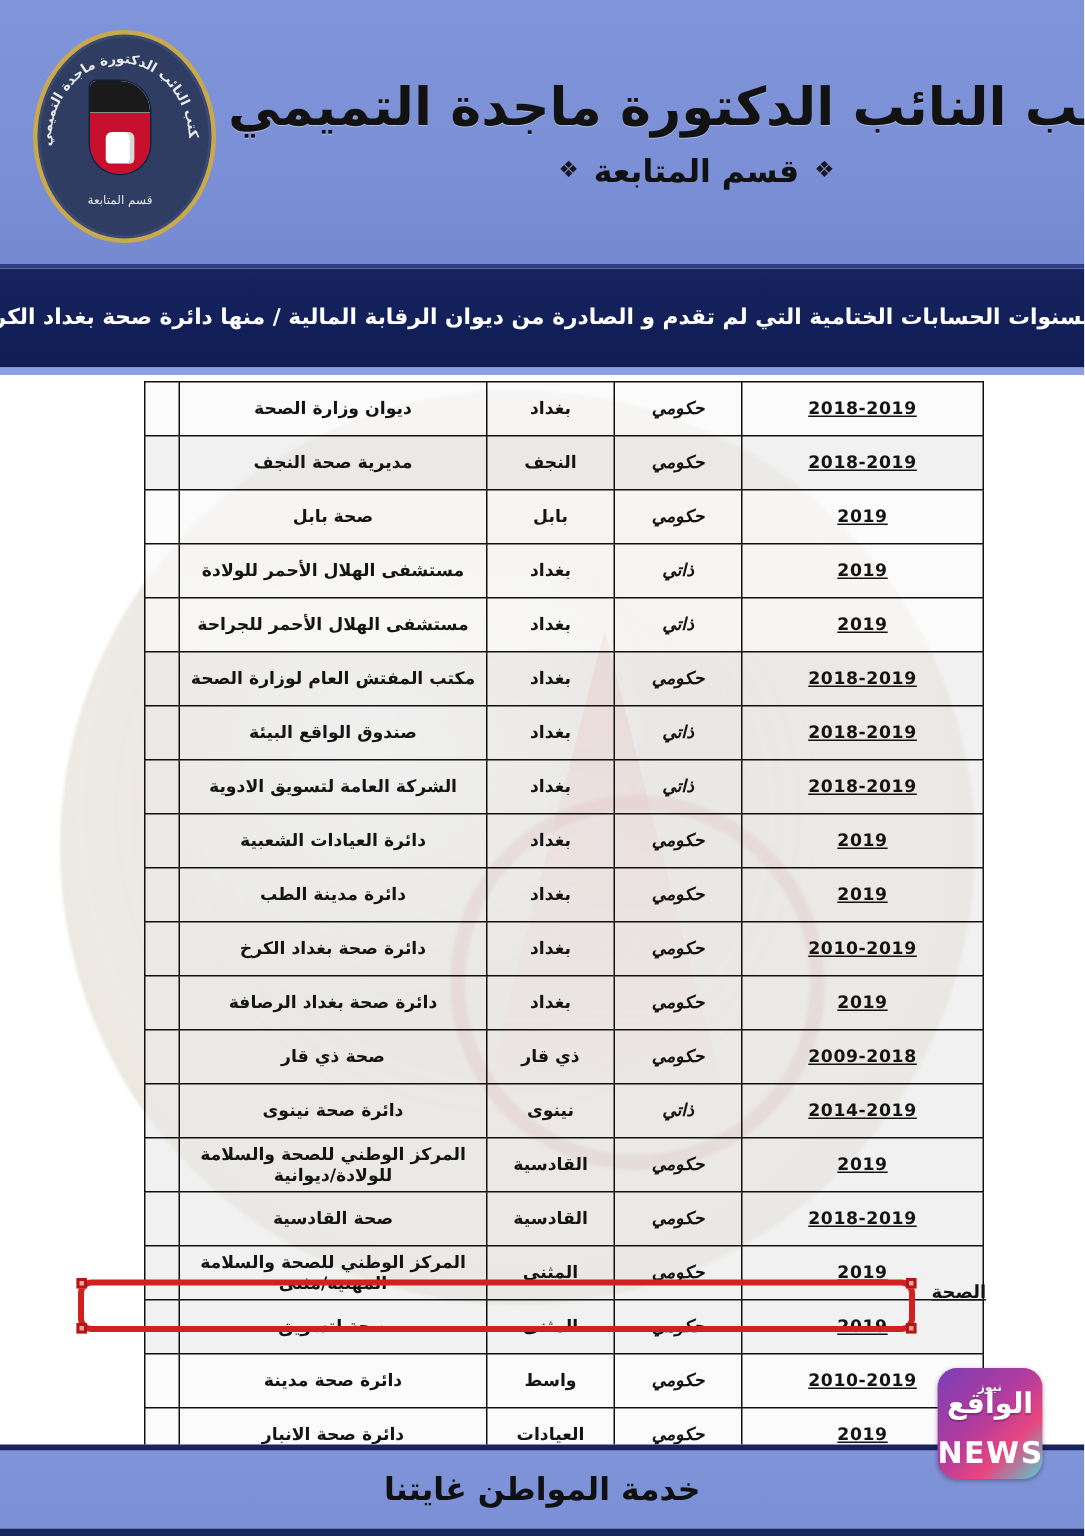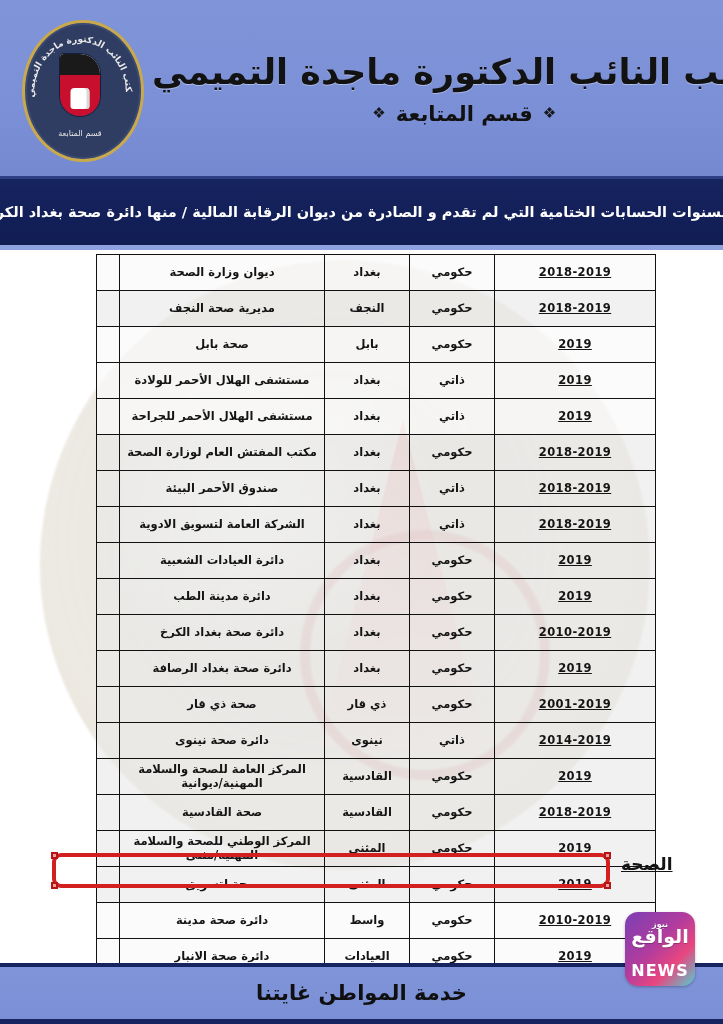--- a/index.html
+++ b/index.html
@@ -218,21 +218,21 @@
     vertical-align: middle;
     font-size: 11.5px;
     font-weight: bold;
     color: #141414;
     line-height: 1.15;
     background: rgba(233,233,233,.62);
   }
   table.report tr.light td { background: rgba(250,250,250,.72); }
   .c-name  { width: 196px; }
   .c-gov   { width: 76px; }
-  .c-type  { width: 76px; }
+  .c-type  { width: 76px; font-style: italic; }
   .c-years { width: 152px; }
   .c-pad   { width: 14px; }
 
   td.c-years {
     font-family: "DejaVu Sans", "Liberation Sans", sans-serif;
     letter-spacing: .4px;
     direction: ltr;
     font-size: 12px;
     text-decoration: underline;
   }
@@ -260,21 +260,21 @@
   .annot .hnd.bl { left: -5px;  bottom: -5px; }
   .annot .hnd.tr { right: -5px; top: -5px; }
   .annot .hnd.br { right: -5px; bottom: -5px; }
 
   
   .side-label {
     position: absolute;
     left: 621px;
     top: 604px;
     direction: rtl;
-    font-size: 17px;
+    font-size: 12px;
     font-weight: bold;
     color: #141414;
     text-decoration: underline;
   }
 
   
   .footer-band {
     position: relative;
     width: 723px;
     height: 61px;
@@ -319,23 +319,22 @@
     text-shadow: 0 1px 1px rgba(0,0,0,.25);
   }
   .news-logo .ar small {
     display: block;
     font-size: 8px;
     margin-bottom: -2px;
   }
   .news-logo .en {
     position: absolute;
     left: 0; right: 0; bottom: 6px;
-    text-align: center;
     color: #ffffff;
-    font-size: 16px;
+    font-size: 20px;
     font-weight: bold;
     letter-spacing: 1px;
   }
 </style>
 </head>
 <body>
 
 <div id="page">
 
   <div class="header-band">
@@ -420,21 +419,21 @@
               <td class="c-years">2018-2019</td>
               <td class="c-type">حكومي</td>
               <td class="c-gov">بغداد</td>
               <td class="c-name">مكتب المفتش العام لوزارة الصحة</td>
               <td class="c-pad">&nbsp;</td>
             </tr>
             <tr>
               <td class="c-years">2018-2019</td>
               <td class="c-type">ذاتي</td>
               <td class="c-gov">بغداد</td>
-              <td class="c-name">صندوق الأحمر البيئة</td>
+              <td class="c-name">صندوق الواقع البيئة</td>
               <td class="c-pad">&nbsp;</td>
             </tr>
             <tr>
               <td class="c-years">2018-2019</td>
               <td class="c-type">ذاتي</td>
               <td class="c-gov">بغداد</td>
               <td class="c-name">الشركة العامة لتسويق الادوية</td>
               <td class="c-pad">&nbsp;</td>
             </tr>
             <tr>
@@ -459,38 +458,38 @@
               <td class="c-pad">&nbsp;</td>
             </tr>
             <tr>
               <td class="c-years">2019</td>
               <td class="c-type">حكومي</td>
               <td class="c-gov">بغداد</td>
               <td class="c-name">دائرة صحة بغداد الرصافة</td>
               <td class="c-pad">&nbsp;</td>
             </tr>
             <tr>
-              <td class="c-years">2001-2019</td>
+              <td class="c-years">2009-2018</td>
               <td class="c-type">حكومي</td>
               <td class="c-gov">ذي قار</td>
               <td class="c-name">صحة ذي قار</td>
               <td class="c-pad">&nbsp;</td>
             </tr>
             <tr>
               <td class="c-years">2014-2019</td>
               <td class="c-type">ذاتي</td>
               <td class="c-gov">نينوى</td>
               <td class="c-name">دائرة صحة نينوى</td>
               <td class="c-pad">&nbsp;</td>
             </tr>
             <tr>
               <td class="c-years">2019</td>
               <td class="c-type">حكومي</td>
               <td class="c-gov">القادسية</td>
-              <td class="c-name">المركز العامة للصحة والسلامة المهنية/ديوانية</td>
+              <td class="c-name">المركز الوطني للصحة والسلامة للولادة/ديوانية</td>
               <td class="c-pad">&nbsp;</td>
             </tr>
             <tr>
               <td class="c-years">2018-2019</td>
               <td class="c-type">حكومي</td>
               <td class="c-gov">القادسية</td>
               <td class="c-name">صحة القادسية</td>
               <td class="c-pad">&nbsp;</td>
             </tr>
             <tr>

